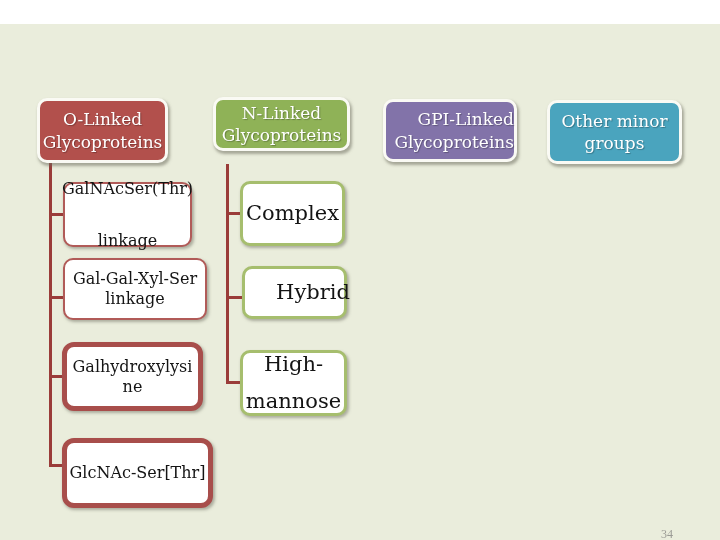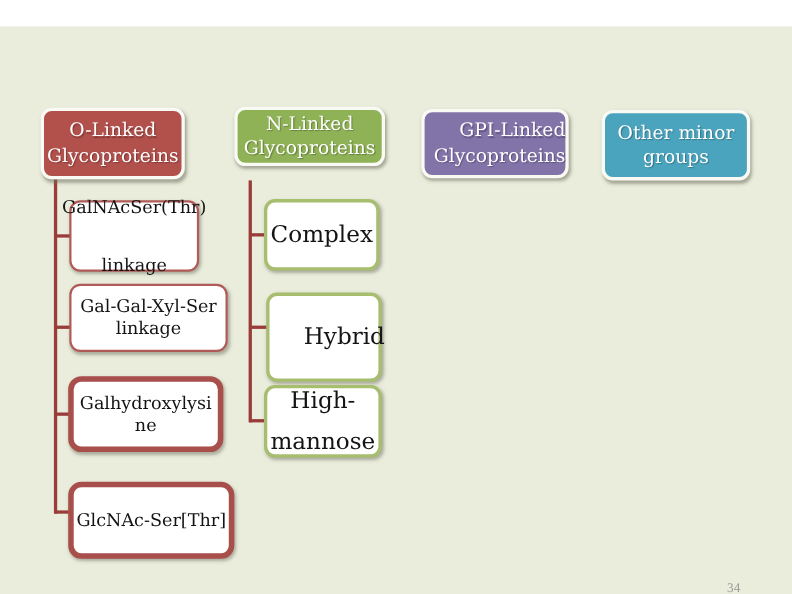--- a/index.html
+++ b/index.html
@@ -63,40 +63,40 @@
   </div>
   <div class="hdr hdr-purple" style="left:383px; top:75px; width:134px; height:63px;align-items:flex-end;">
     <span class="line">GPI-Linked</span>
     <span class="line">Glycoproteins</span>
   </div>
   <div class="hdr hdr-teal" style="left:547px; top:76px; width:135px; height:64px;">
     <span class="line">Other minor</span>
     <span class="line">groups</span>
   </div>
 
-  <div class="child red-thin" style="left:63px; top:158px; width:118px; height:65px;gap:32px;">
+  <div class="child red-thin" style="left:63px; top:158px; width:129px; height:65px;gap:32px;">
     <span class="line">GalNAcSer(Thr)</span>
     <span class="line">linkage</span>
   </div>
   <div class="child red-thin" style="left:63px; top:234px; width:144px; height:62px;">
     <span class="line">Gal-Gal-Xyl-Ser</span>
     <span class="line">linkage</span>
   </div>
   <div class="child red-thick" style="left:62px; top:318px; width:141px; height:69px;">
     <span class="line">Galhydroxylysi</span>
     <span class="line">ne</span>
   </div>
   <div class="child red-thick" style="left:62px; top:414px; width:151px; height:70px;">
     <span class="line">GlcNAc-Ser[Thr]</span>
   </div>
 
   <div class="child green" style="left:240px; top:157px; width:105px; height:65px;text-align:right;">
     <span class="line">Complex</span>
   </div>
-  <div class="child green" style="left:242px; top:242px; width:105px; height:81px;padding-left:37px;">
+  <div class="child green" style="left:242px; top:242px; width:105px; height:53px;padding-left:37px;">
     <span class="line">Hybrid</span>
   </div>
   <div class="child green" style="left:240px; top:326px; width:107px; height:66px;gap:12px;">
     <span class="line">High-</span>
     <span class="line">mannose</span>
   </div>
 
   <div class="page-num">34</div>
 
 </div>

